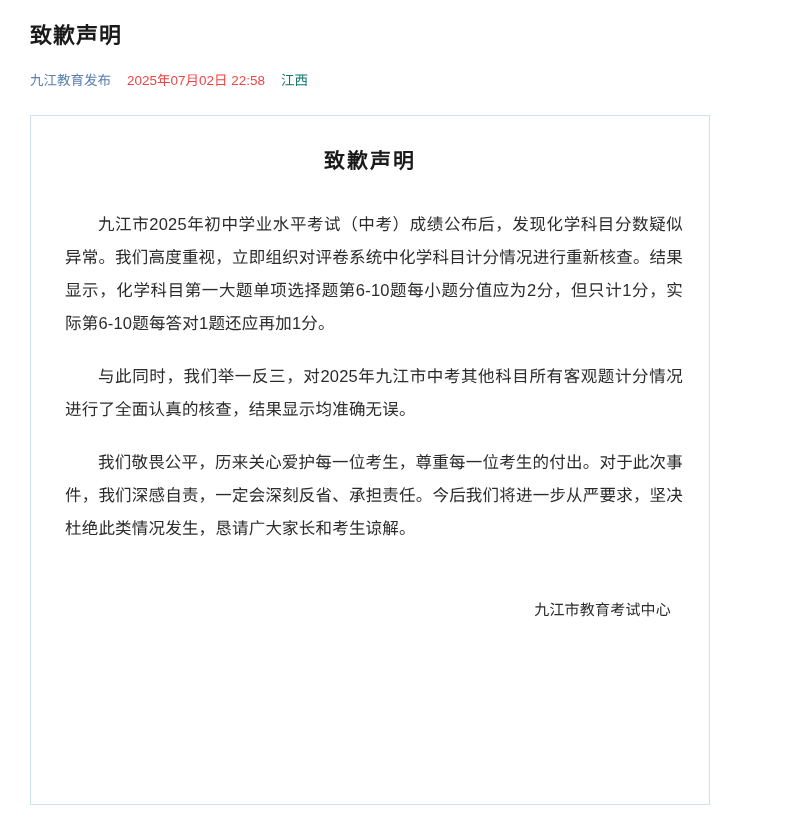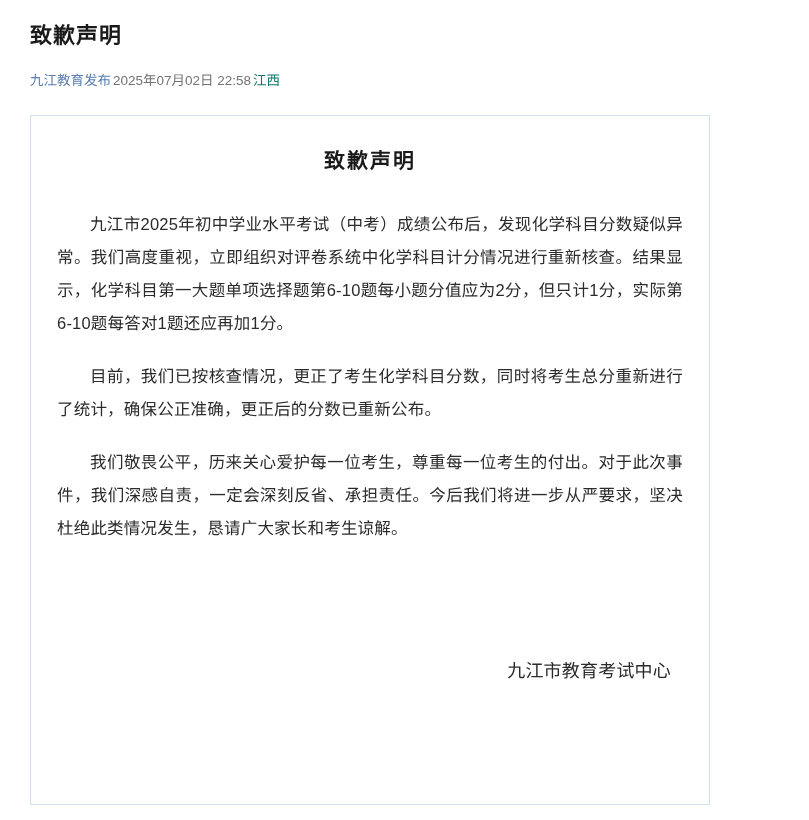--- a/index.html
+++ b/index.html
@@ -25,30 +25,30 @@
     font-size: 22px;
     font-weight: bold;
     color: #1a1a1a;
     letter-spacing: 1px;
     margin: 0 0 18px 0;
     line-height: 1.3;
   }
   .meta-row {
     display: flex;
     align-items: center;
-    gap: 2px;
+    gap: 16px;
     font-size: 13.5px;
     color: #9b9b9b;
     margin-bottom: 26px;
   }
   .meta-source {
     color: #5a7fb0;
   }
   .meta-date {
-    color: #737373;
+    color: #ef4444;
   }
   .meta-location {
     color: #0f766e;
   }
   .notice-card {
     border: 1px solid #cfe0f2;
     background: #ffffff;
     box-sizing: border-box;
     padding: 28px 26px 34px 26px;
     min-height: 690px;
@@ -58,29 +58,29 @@
     font-size: 21px;
     font-weight: bold;
     color: #1a1a1a;
     letter-spacing: 2px;
     margin: 0 0 34px 0;
   }
   .notice-body p {
     font-size: 16.5px;
     line-height: 2.0;
     color: #2b2b2b;
-    margin: 0 0 20px 0;
+    margin: 0 0 20px 8px;
     text-indent: 2em;
     text-align: justify;
     letter-spacing: 0.2px;
   }
   .signature {
-    margin-top: 108px;
+    margin-top: 50px;
     text-align: right;
-    font-size: 18px;
+    font-size: 15px;
     line-height: 2.0;
     color: #2b2b2b;
     padding-right: 12px;
   }
   .signature div {
     letter-spacing: 0.2px;
   }
 </style>
 </head>
 <body>
@@ -94,21 +94,21 @@
     <span class="meta-date">2025年07月02日 22:58</span>
     <span class="meta-location">江西</span>
   </div>
 
   <div class="notice-card">
 
     <div class="notice-heading">致歉声明</div>
 
     <div class="notice-body">
       <p>九江市2025年初中学业水平考试（中考）成绩公布后，发现化学科目分数疑似异常。我们高度重视，立即组织对评卷系统中化学科目计分情况进行重新核查。结果显示，化学科目第一大题单项选择题第6-10题每小题分值应为2分，但只计1分，实际第6-10题每答对1题还应再加1分。</p>
-      <p>目前，我们已按核查情况，更正了考生化学科目分数，同时将考生总分重新进行了统计，确保公正准确，更正后的分数已重新公布。</p>
+      <p>与此同时，我们举一反三，对2025年九江市中考其他科目所有客观题计分情况进行了全面认真的核查，结果显示均准确无误。</p>
       <p>我们敬畏公平，历来关心爱护每一位考生，尊重每一位考生的付出。对于此次事件，我们深感自责，一定会深刻反省、承担责任。今后我们将进一步从严要求，坚决杜绝此类情况发生，恳请广大家长和考生谅解。</p>
     </div>
 
     <div class="signature">
       <div>九江市教育考试中心</div>
     </div>
 
   </div>
 </div>
 

